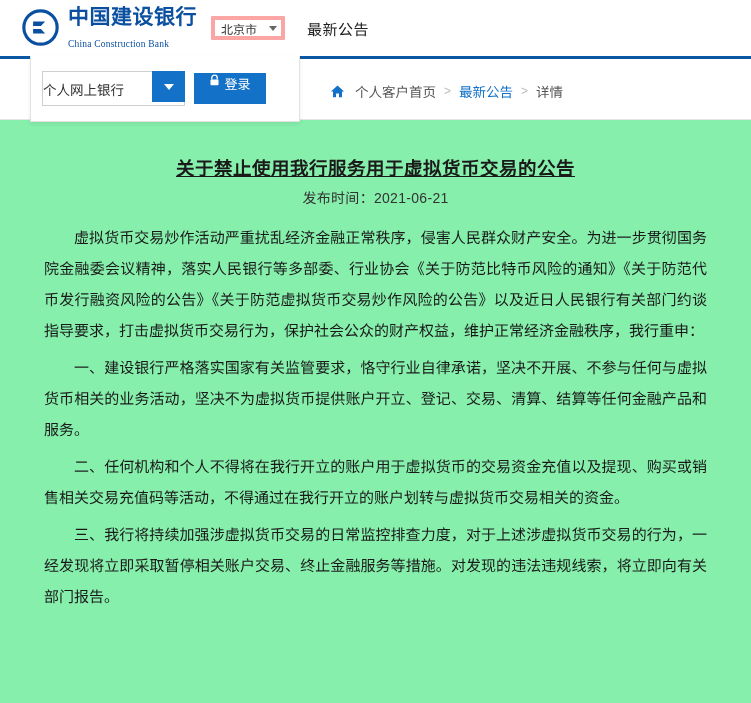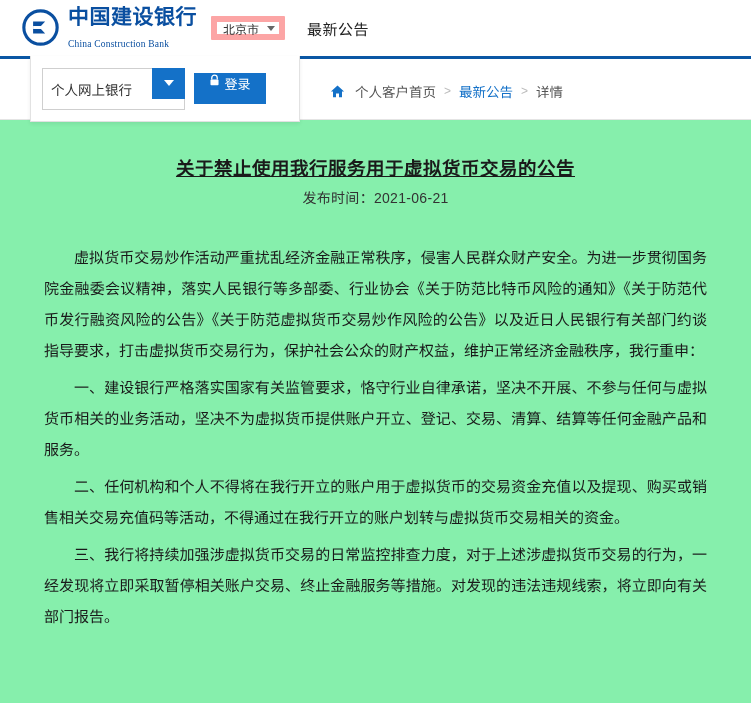--- a/index.html
+++ b/index.html
@@ -51,21 +51,21 @@
     color: #0a4fa0;
     letter-spacing: 0.2px;
     margin-top: 12px;
     font-family: "Liberation Serif", serif;
   }
 
   .city-select {
     margin-left: 14px;
     width: 74px;
     height: 24px;
-    border: 6px solid #fca5a5;
+    border: 4px solid #fca5a5;
     background: #fff;
     font-size: 12px;
     color: #333;
     display: flex;
     align-items: center;
     padding: 0 4px 0 6px;
     position: relative;
     border-radius: 1px;
   }
   .city-select .caret {
@@ -109,27 +109,26 @@
     border: 1px solid #e2e2e2;
     border-top: none;
     box-shadow: 0 2px 4px rgba(0,0,0,0.07);
     display: flex;
     align-items: center;
     padding: 0 11px;
     gap: 9px;
   }
   .bank-select {
     width: 143px;
-    height: 42px;
+    height: 35px;
     border: 1px solid #cfcfcf;
     display: flex;
     align-items: center;
     font-size: 13.5px;
     color: #333;
-    padding-left: 8px;
     background: #fff;
     position: relative;
   }
   .bank-select-caret {
     position: absolute;
     right: -1px; top: -1px;
     width: 33px; height: 31px;
     background: #1471c8;
     display: flex;
     align-items: center;
@@ -194,21 +193,21 @@
     text-decoration: underline;
   }
   .article-date {
     text-align: center;
     font-size: 14px;
     color: #333;
     margin-top: 7px;
     letter-spacing: 0.3px;
   }
   .article-body {
-    margin-top: 36px;
+    margin-top: 16px;
     padding: 0 22px;
   }
   .article-body p {
     margin: 0 0 6px 0;
     font-size: 15px;
     line-height: 31px;
     color: #1a1a1a;
     text-align: justify;
     text-indent: 2em;
     font-family: "DejaVu Sans", "Liberation Sans", sans-serif;

